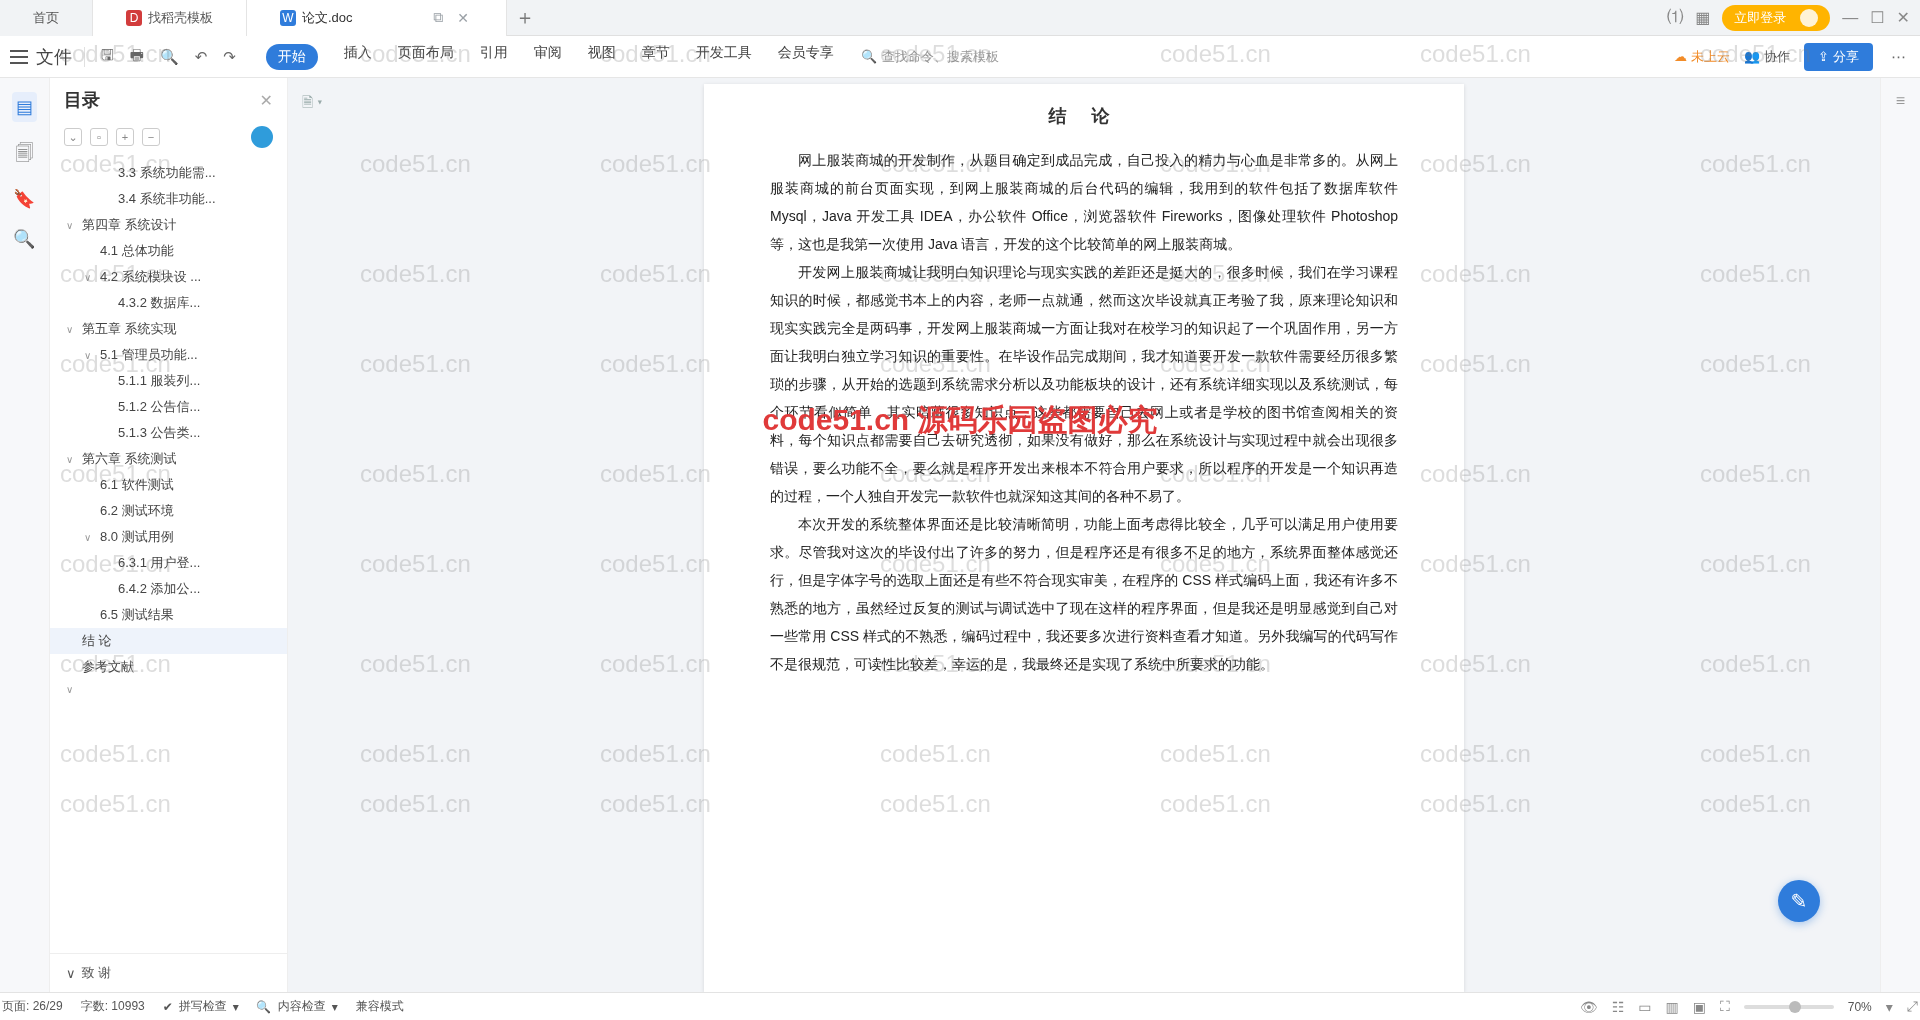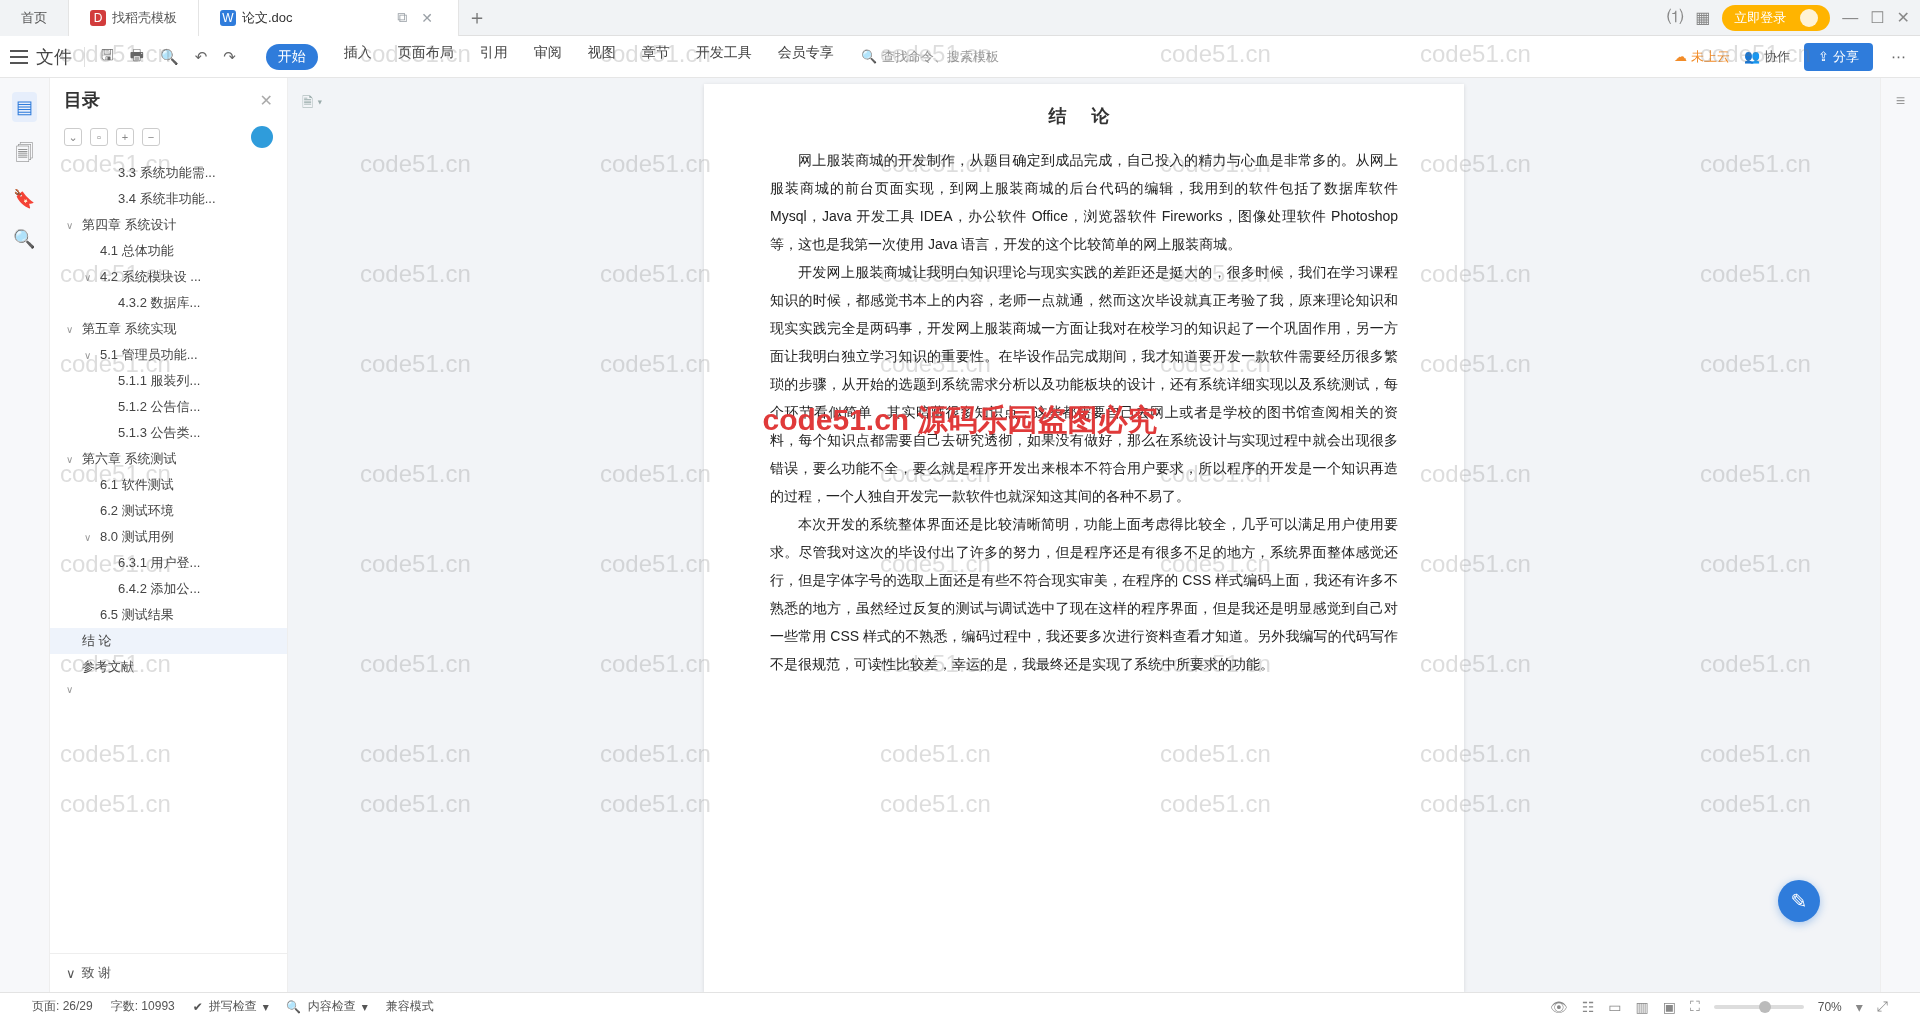--- a/index.html
+++ b/index.html
@@ -1,20 +1,20 @@
 <!DOCTYPE html>
 <html><head>
 <meta charset="utf-8">
 <style>
 * { margin:0; padding:0; box-sizing:border-box; font-family:"Microsoft YaHei","PingFang SC",sans-serif; }
 body { width:1920px; height:1020px; background:#fff; overflow:hidden; font-size:13px; color:#333; position:relative; }
 
 
 .tabbar { height:36px; background:#f1f3f5; display:flex; align-items:center; border-bottom:1px solid #e0e0e0; }
-.tab { height:36px; display:flex; align-items:center; padding:0 21px; gap:6px; border-right:1px solid #e4e4e4; cursor:pointer; }
+.tab { height:36px; display:flex; align-items:center; padding:0 33px; gap:6px; border-right:1px solid #e4e4e4; cursor:pointer; }
 .tab.home { background:#f1f3f5; color:#555; }
 .tab.tpl { background:#fff; color:#555; }
 .tab.doc { background:#fff; color:#333; min-width:260px; }
 .tab .ico{ width:16px;height:16px;display:inline-flex;align-items:center;justify-content:center;font-size:12px;color:#fff;border-radius:3px; }
 .tab .ico.tpl{background:#d23c3c;}
 .tab .ico.doc{background:#2f7cdb;}
 .tab .spacer{flex:1;}
 .tab .tabctrl{color:#9aa0a6;font-size:14px;padding:0 4px;}
 .addtab{width:36px;text-align:center;color:#777;font-size:20px;cursor:pointer;}
 .tabbar .right{margin-left:auto;display:flex;align-items:center;gap:12px;padding-right:10px;}
@@ -69,21 +69,21 @@
 .pagectl{position:absolute;left:14px;top:14px;color:#9aa;font-size:14px;}
 .rightpanel{width:40px;background:#f7f8fa;border-left:1px solid #eee;display:flex;flex-direction:column;align-items:center;padding-top:14px;}
 .rightpanel .ic{color:#999;font-size:16px;cursor:pointer;}
 
 
 .wm{position:absolute;inset:0;pointer-events:none;}
 .wm span{position:absolute;color:rgba(120,120,120,.25);font-size:24px;font-weight:400;white-space:nowrap;}
 .wm .red{position:absolute;color:#e03a3a;font-size:30px;font-weight:600;left:50%;top:400px;transform:translateX(-50%);white-space:nowrap;}
 
 
-.status{height:28px;background:#fff;border-top:1px solid #e3e3e3;display:flex;align-items:center;padding:0 32px;font-size:12px;color:#555;gap:18px;}
+.status{height:28px;background:#fff;border-top:1px solid #e3e3e3;display:flex;align-items:center;padding:0 2px;font-size:12px;color:#555;gap:18px;}
 .status .grp{display:flex;align-items:center;gap:6px;cursor:pointer;}
 .status .right{margin-left:auto;display:flex;align-items:center;gap:14px;}
 .status .right .ic{color:#888;font-size:14px;cursor:pointer;}
 .zoomslider{width:90px;height:4px;background:#ddd;border-radius:2px;position:relative;}
 .zoomslider:before{content:"";position:absolute;left:50%;top:-4px;width:12px;height:12px;border-radius:50%;background:#bbb;}
 
 .fab{position:absolute;right:60px;bottom:70px;width:42px;height:42px;border-radius:50%;background:#2f7cdb;color:#fff;display:flex;align-items:center;justify-content:center;font-size:20px;cursor:pointer;box-shadow:0 2px 8px rgba(47,124,219,.4);}
 </style>
 </head>
 <body>

